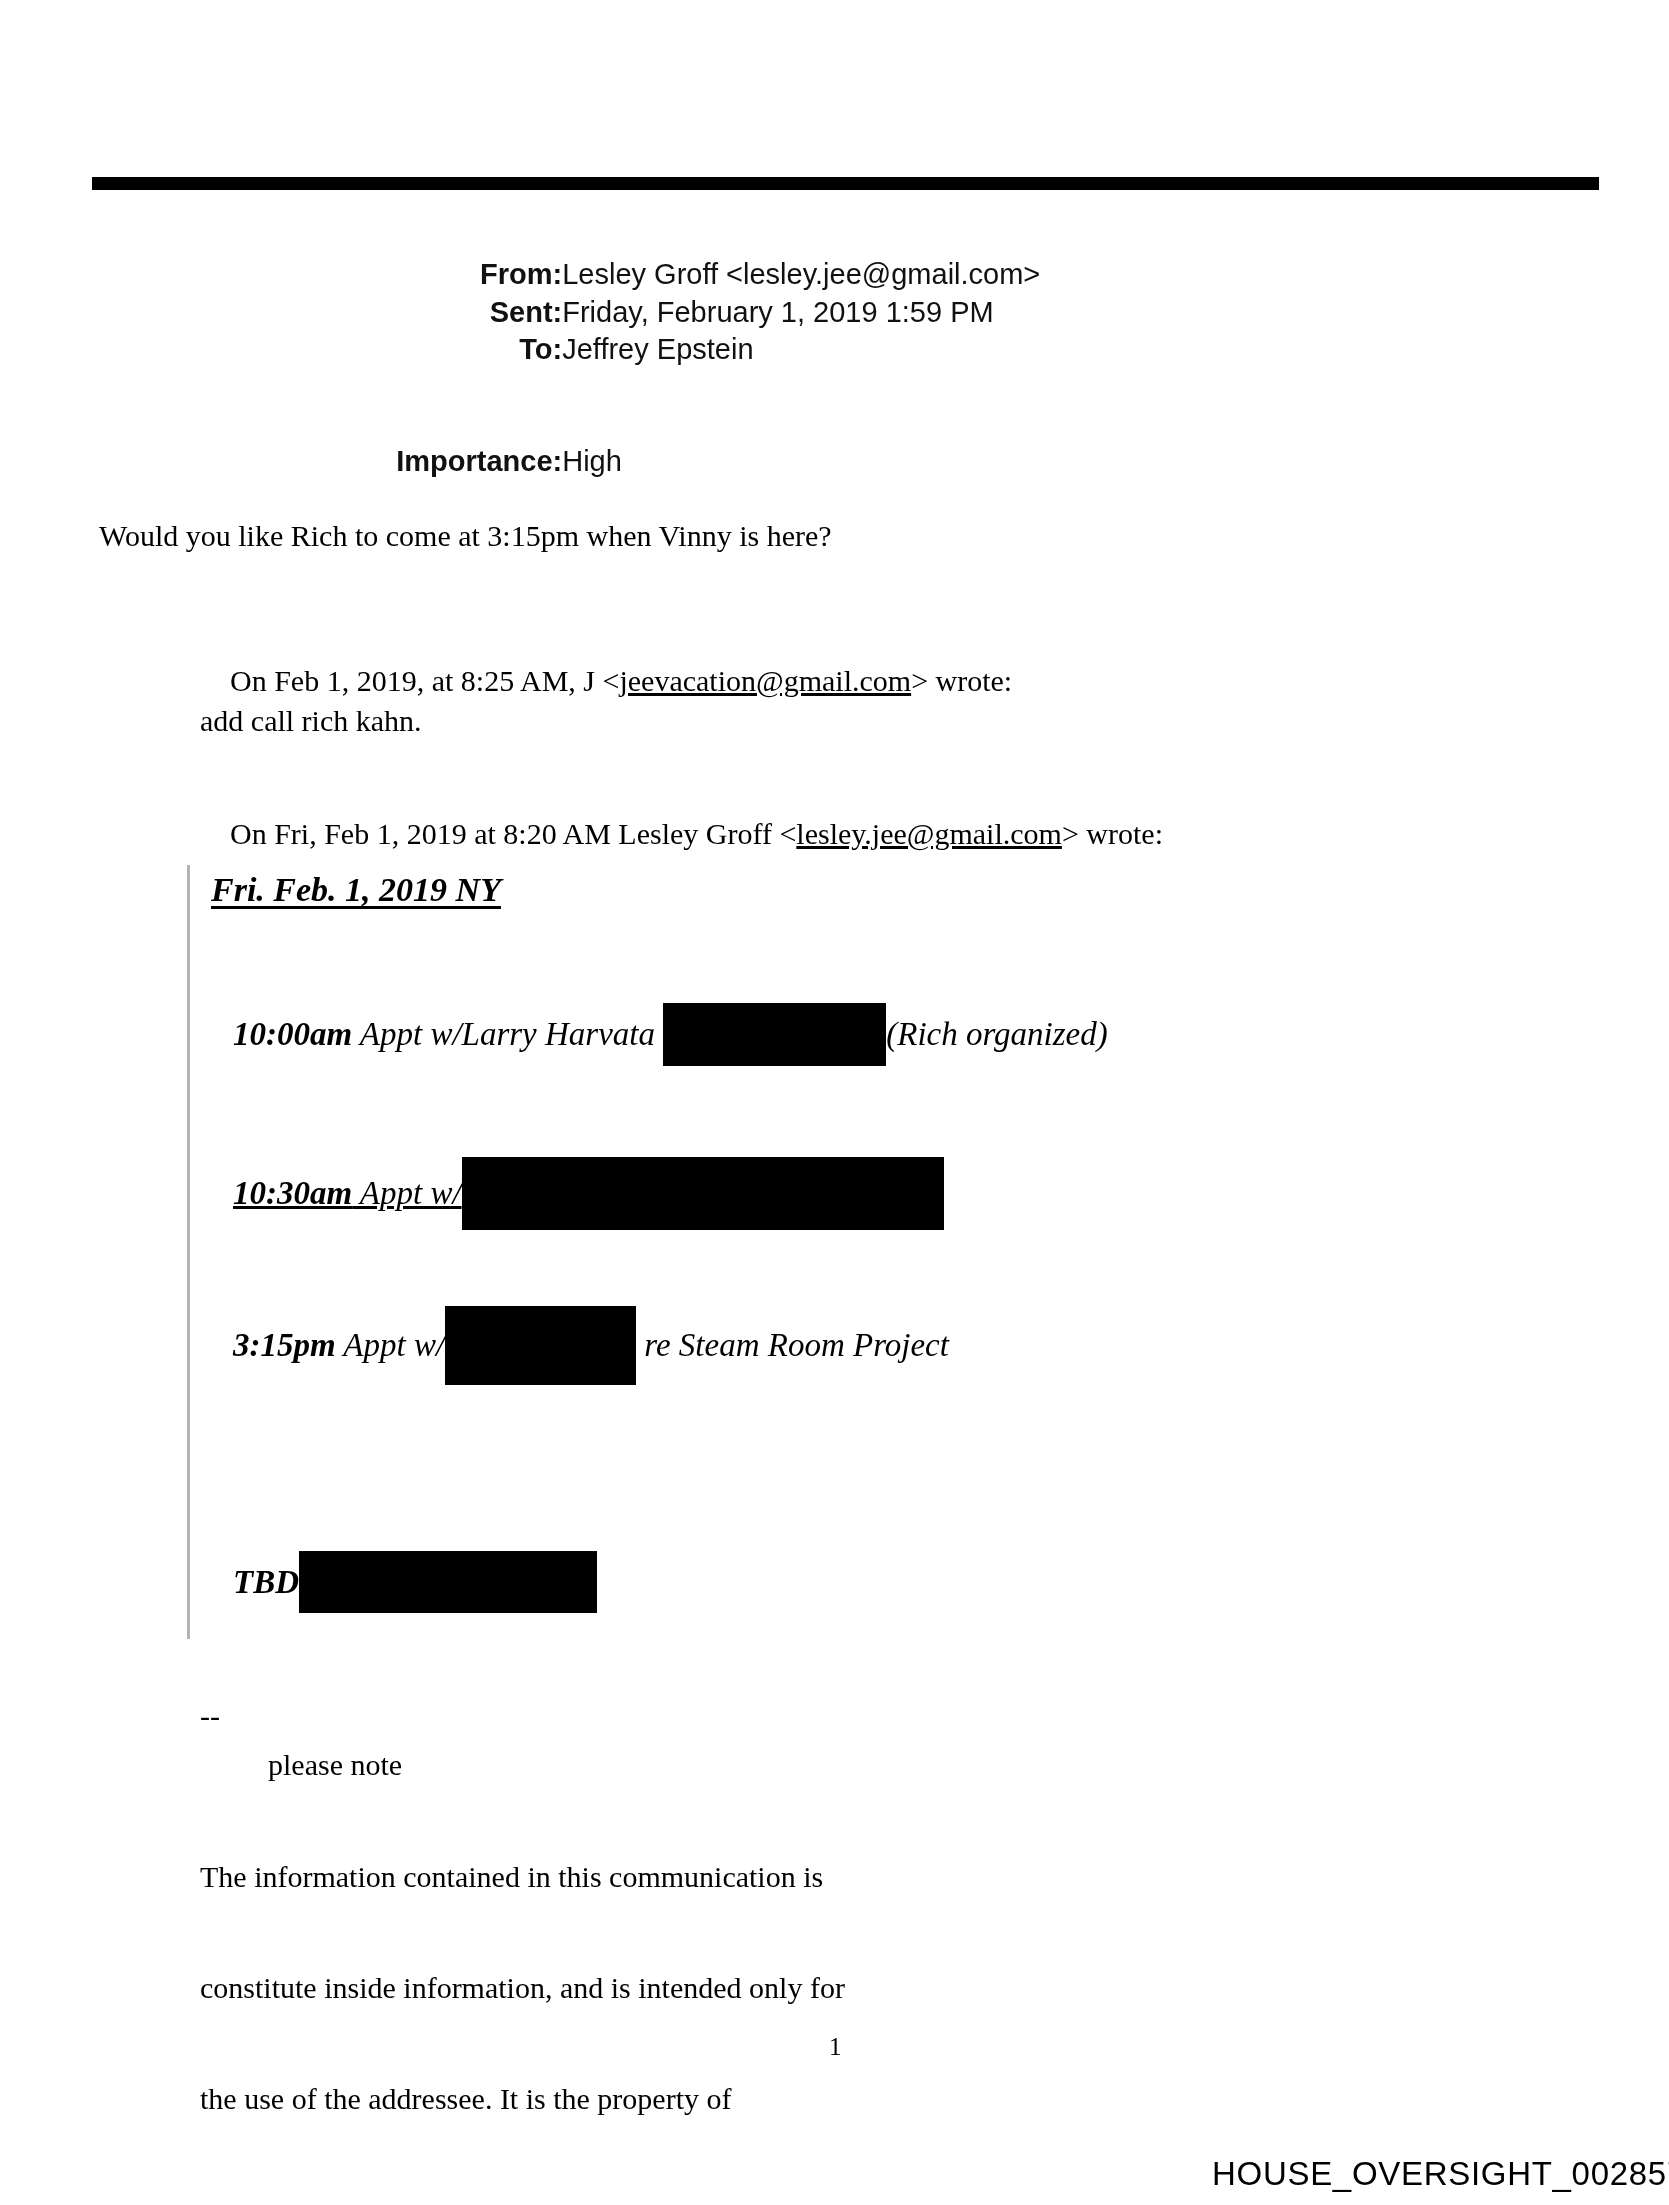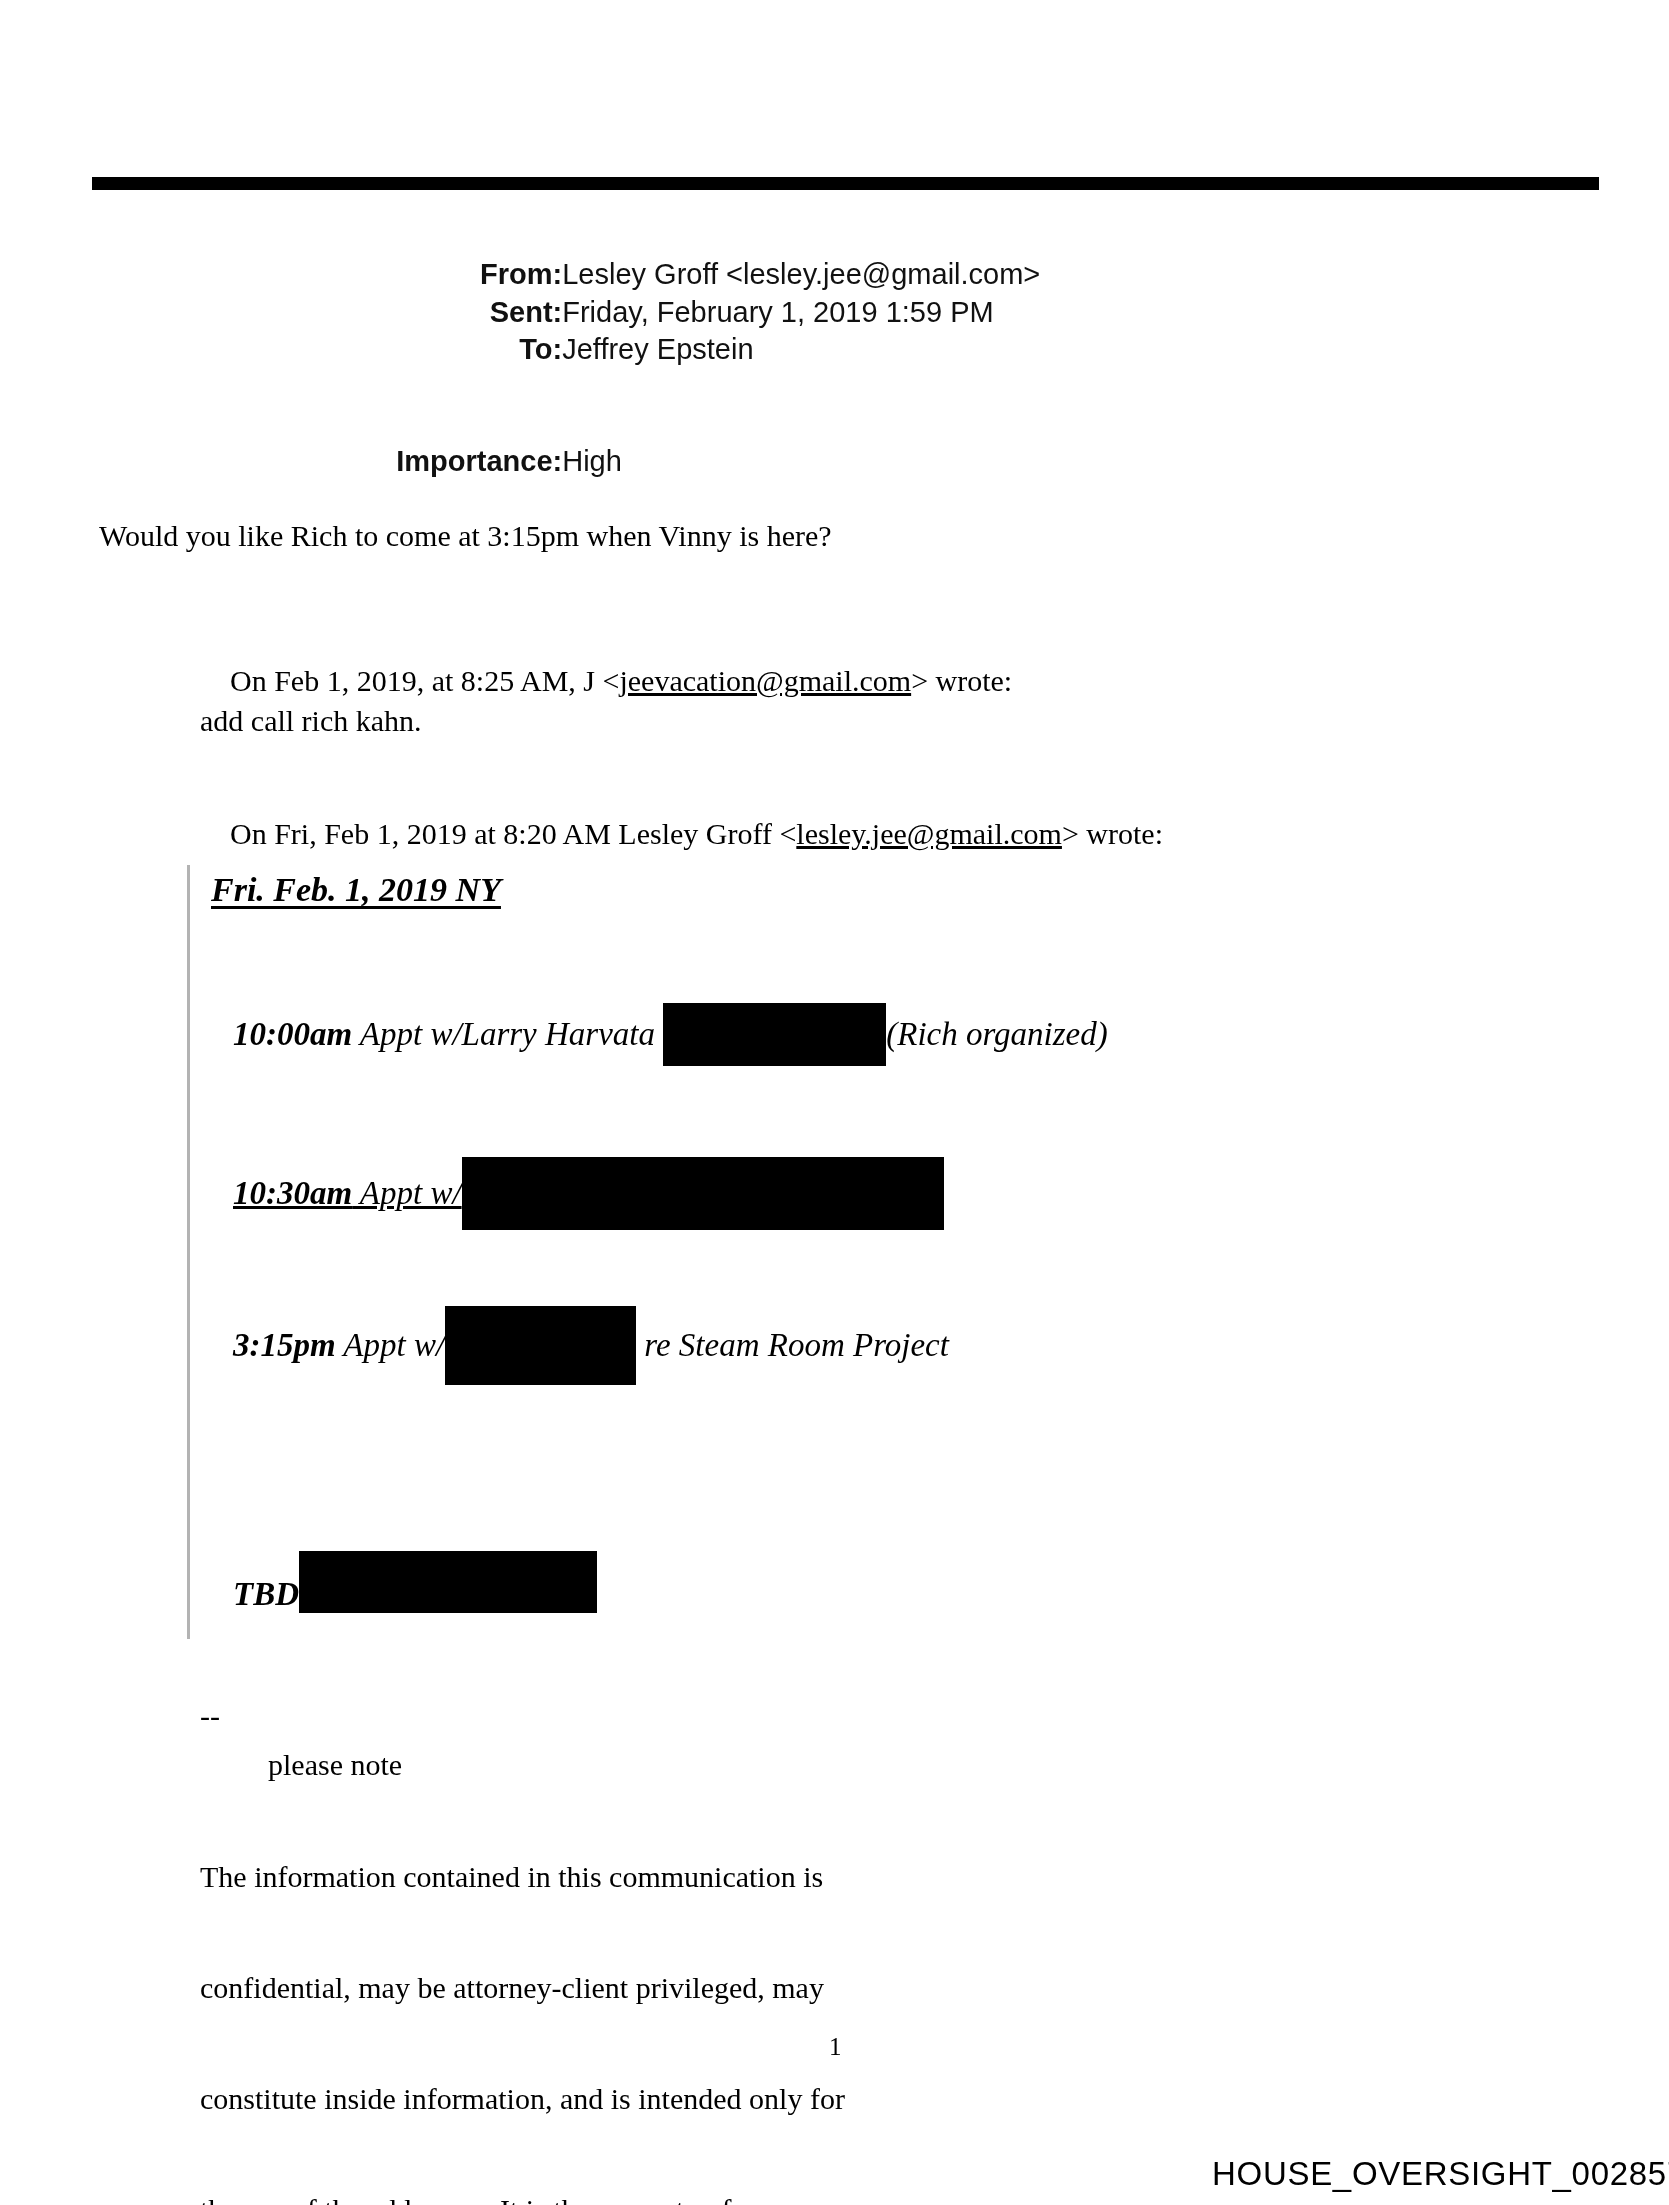--- a/index.html
+++ b/index.html
@@ -70,21 +70,21 @@
     white-space: pre;
   }
   .sched-row .time { font-weight: bold; margin-left: 22px; }
   .redaction { background: #000; flex: 0 0 auto; }
   .row-1 { top: 1003px; height: 63px; }
   .row-1 .redaction { width: 223px; height: 63px; }
   .row-2 { top: 1161px; height: 64px; text-decoration: underline; }
   .row-2 .redaction { width: 482px; height: 73px; }
   .row-3 { top: 1306px; height: 79px; }
   .row-3 .redaction { width: 191px; height: 79px; }
-  .row-4 { top: 1551px; height: 62px; align-items: flex-end; }
+  .row-4 { top: 1551px; height: 62px; }
   .row-4 .redaction { width: 298px; height: 62px; }
   .disclaimer {
     position: absolute;
     left: 200px; top: 1784px;
     font-family: "Liberation Serif", serif;
     font-size: 30px;
     line-height: 37px;
     white-space: pre;
   }
   .page-number {
@@ -154,21 +154,20 @@
   <div class="sched-row row-4">
     <span class="time">TBD</span><span class="redaction"></span>
   </div>
 
   <div class="serif-line" style="left:200px; top:1697px">--</div>
 
   <div class="serif-line" style="left:268px; top:1746px">please note</div>
 
   <div class="disclaimer">
     <div>The information contained in this communication is</div>
-    <div>confidential, may be attorney-client privileged, may</div>
     <div>constitute inside information, and is intended only for</div>
     <div>the use of the addressee. It is the property of</div>
     
     
   </div>
 
   <div class="page-number">1</div>
 
   <div class="bates">HOUSE_OVERSIGHT_002857</div>
 

